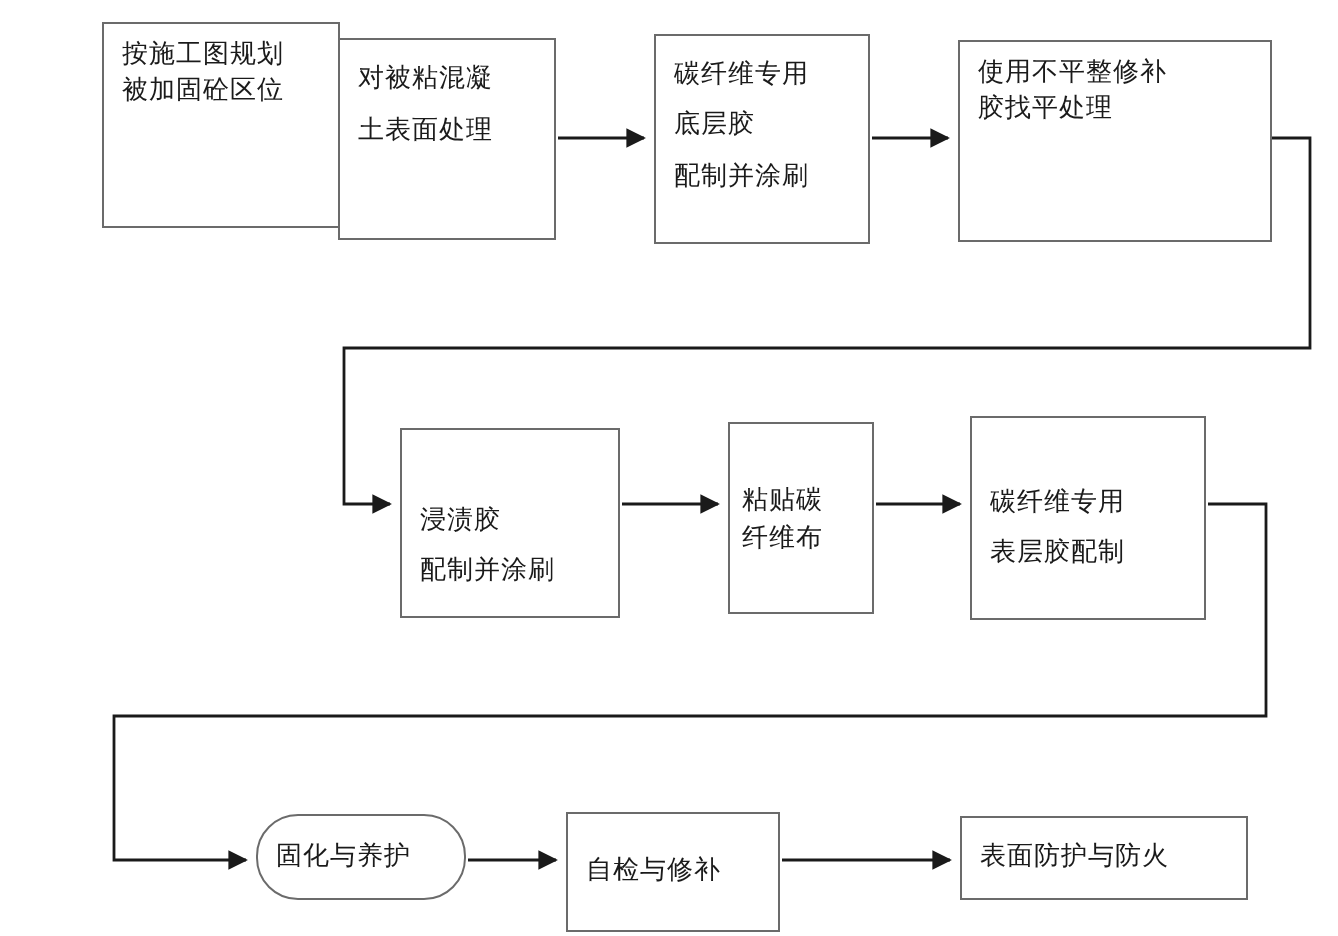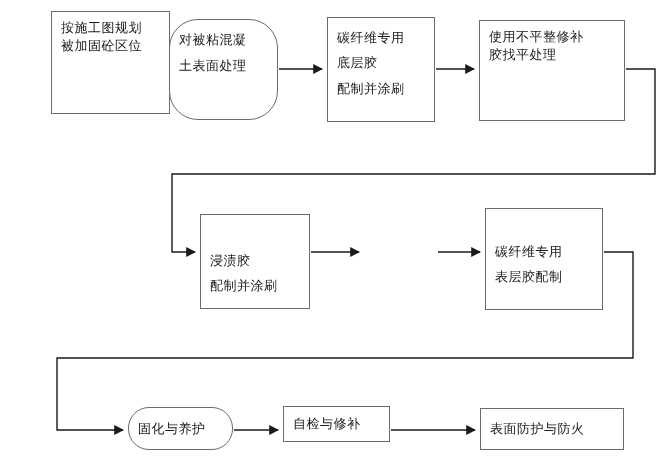--- a/index.html
+++ b/index.html
@@ -78,52 +78,56 @@
 
       <path d="M 391 430 L 475 430" marker-end="url(#arrow)"></path>
     </g>
   </svg>
 
   <div class="node n-top" style="left:13px; top:11px; width:119px; height:103px;margin-left:38px;">
     <div class="node-inner" style="line-height:1.35;">按施工图规划
 被加固砼区位</div>
   </div>
 
-  <div class="node n-top" style="left:169px; top:19px; width:109px; height:101px;border-radius:29px;">
+  <div class="node n-top" style="left:169px; top:19px; width:109px; height:101px;">
     <div class="node-inner" style="line-height:2.0;">对被粘混凝
 土表面处理</div>
   </div>
 
   <div class="node n-top" style="left:327px; top:17px; width:108px; height:105px;">
     <div class="node-inner" style="line-height:1.95;">碳纤维专用
 底层胶
 配制并涂刷</div>
   </div>
 
-  <div class="node n-top" style="left:479px; top:20px; width:146px; height:101px;">
+  <div class="node n-top" style="left:479px; top:20px; width:157px; height:101px;">
     <div class="node-inner" style="line-height:1.4;">使用不平整修补
 胶找平处理</div>
   </div>
 
   <div class="node" style="left:200px; top:214px; width:110px; height:95px;">
     <div class="node-inner" style="top:34px; line-height:1.9;">浸渍胶
 配制并涂刷</div>
   </div>
 
+  <div class="node" style="left:364px; top:211px; width:73px; height:96px;">
+    <div class="node-inner" style="top:30px; line-height:1.45; padding:0 6px;">粘贴碳
+纤维布</div>
+  </div>
 
   <div class="node" style="left:485px; top:208px; width:118px; height:102px;">
     <div class="node-inner" style="top:30px; line-height:1.95;">碳纤维专用
 表层胶配制</div>
   </div>
 
   <div class="node n-center" style="left:128px; top:407px; width:105px; height:43px;border-radius:21px;">
     <div class="node-inner" style="top:50%; transform:translateY(-50%);">固化与养护</div>
   </div>
 
-  <div class="node n-center" style="left:283px; top:406px; width:107px; height:36px;">
+  <div class="node n-center" style="left:283px; top:406px; width:107px; height:60px;">
     <div class="node-inner" style="top:50%; transform:translateY(-50%);">自检与修补</div>
   </div>
 
   <div class="node n-center" style="left:480px; top:408px; width:144px; height:42px;">
     <div class="node-inner" style="top:50%; transform:translateY(-50%);">表面防护与防火</div>
   </div>
 
 </div>
 
 </body></html>

